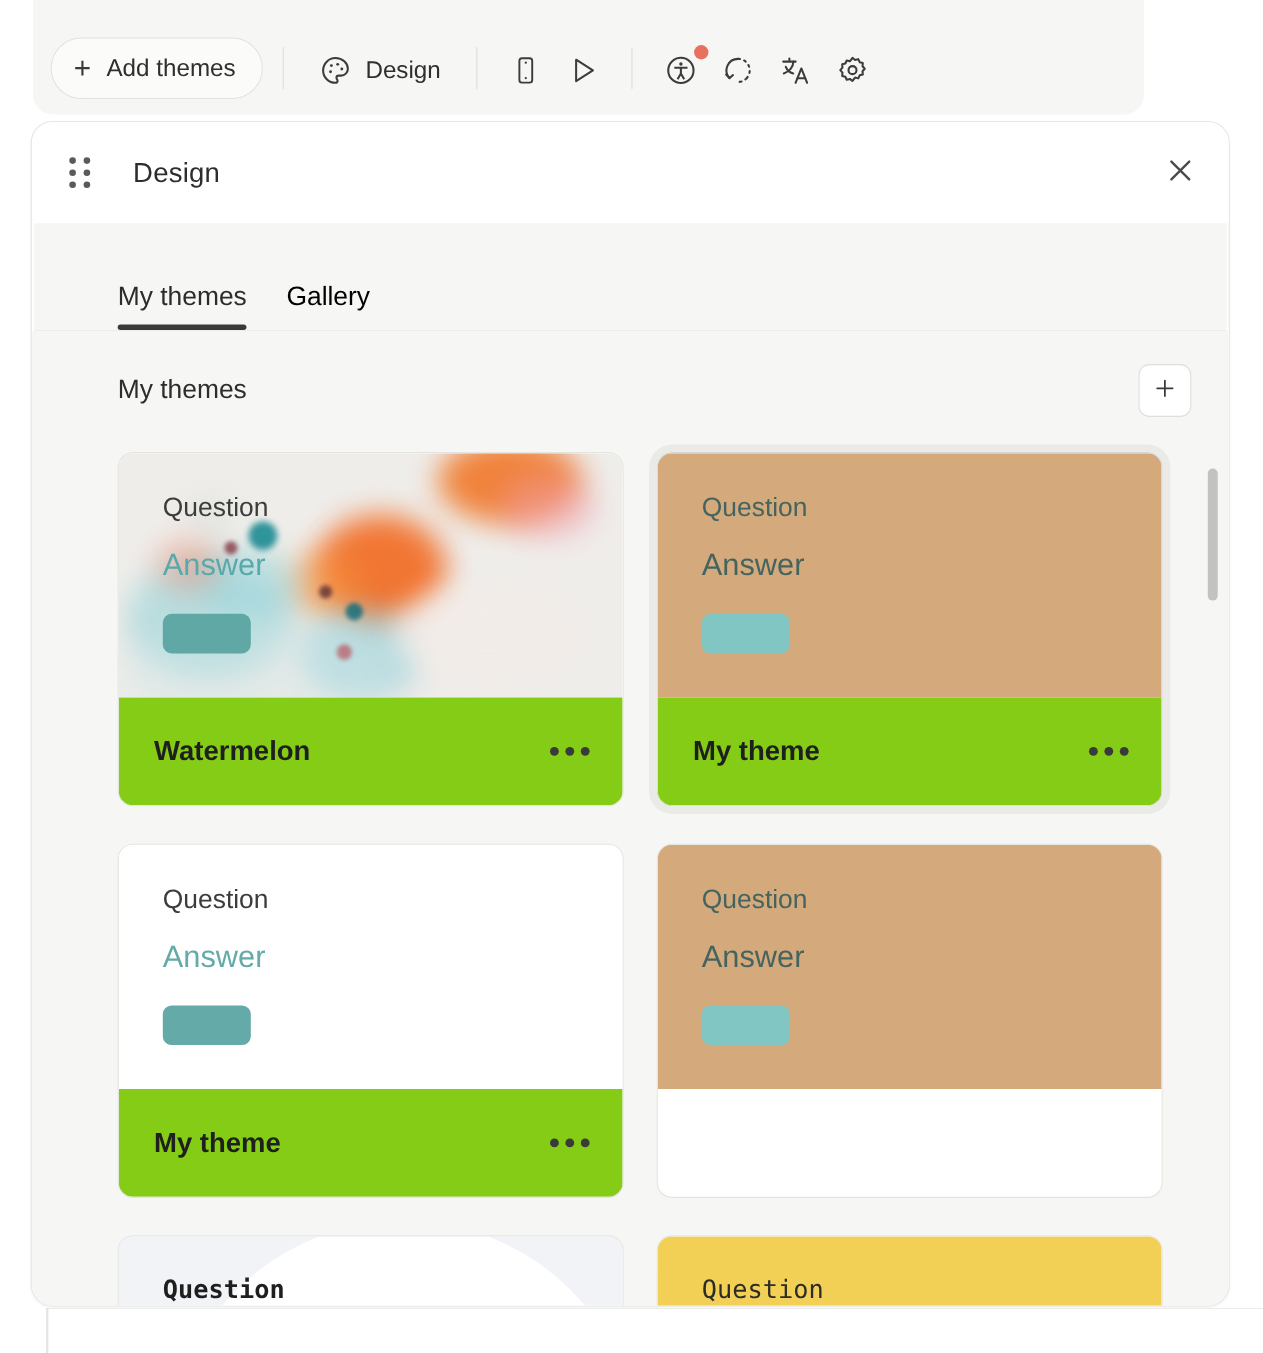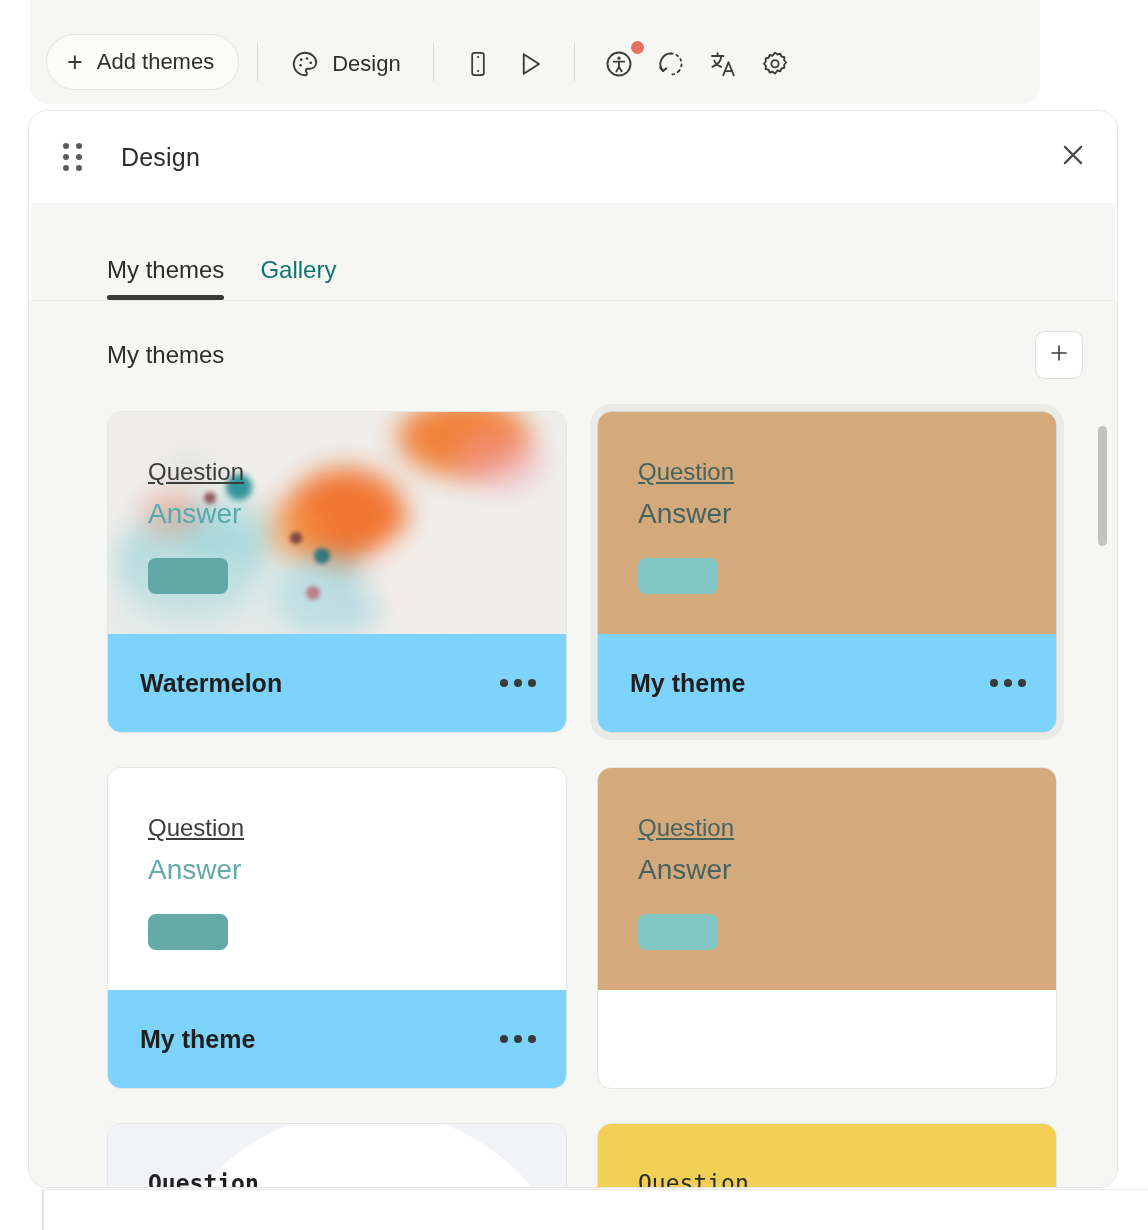--- a/index.html
+++ b/index.html
@@ -61,21 +61,21 @@
     border-radius:8px; cursor:pointer; color:#4a4a48;
   }
 
   
   .tabs-wrap{
     margin:0 2px; height:98px; background:#f6f6f4;
     display:flex; align-items:flex-end; padding-left:76px; gap:0;
     border-bottom:1px solid #ededea;
   }
   .tab{
-    position:relative; font-size:24px; color:#0f766e; padding:0 0 16px 0;
+    position:relative; font-size:24px; color:#000000; padding:0 0 16px 0;
     margin-right:36px; cursor:pointer;
   }
   .tab.active{ color:#2c2c2b; }
   .tab.active::after{
     content:""; position:absolute; left:0; right:0; bottom:0;
     height:5px; background:#3a3a38; border-radius:3px;
   }
 
   
   .panel-body{
@@ -103,30 +103,30 @@
     border:1px solid #e4e4e0; overflow:hidden; position:relative; cursor:pointer;
     display:flex; flex-direction:column;
   }
   .card.selected{
     outline:7px solid #eaeae7; outline-offset:0; border-color:#d8d8d3;
   }
   .card .preview{
     height:222px; position:relative; overflow:hidden; flex:0 0 222px;
   }
   .preview .q{
-    position:absolute; left:40px; top:48px; font-size:24px; line-height:1.0;text-decoration:underline;
+    position:absolute; left:40px; top:38px; font-size:24px; line-height:1.0;
   }
   .preview .a{
     position:absolute; left:40px; top:88px; font-size:28px; line-height:1.0;
   }
   .preview .chip{
     position:absolute; left:40px; top:146px; width:80px; height:36px; border-radius:8px;
   }
   .card .foot{
-    flex:1; display:flex; align-items:center; padding:0 30px 0 32px; background:#7dd3fc;
+    flex:1; display:flex; align-items:center; padding:0 30px 0 32px; background:#84cc16;
   }
   .foot .name{ font-size:25px; color:#1f1f1e; font-weight:700; }
   .foot .grow{ flex:1; }
   .dots{ display:flex; gap:6px; cursor:pointer; }
   .dots i{ width:8px; height:8px; border-radius:50%; background:#3a3a38; display:block; }
 
   
   .wc{ position:absolute; inset:0; background:#efedea; }
   .blob{ position:absolute; border-radius:50%; filter:blur(13px); }
 

